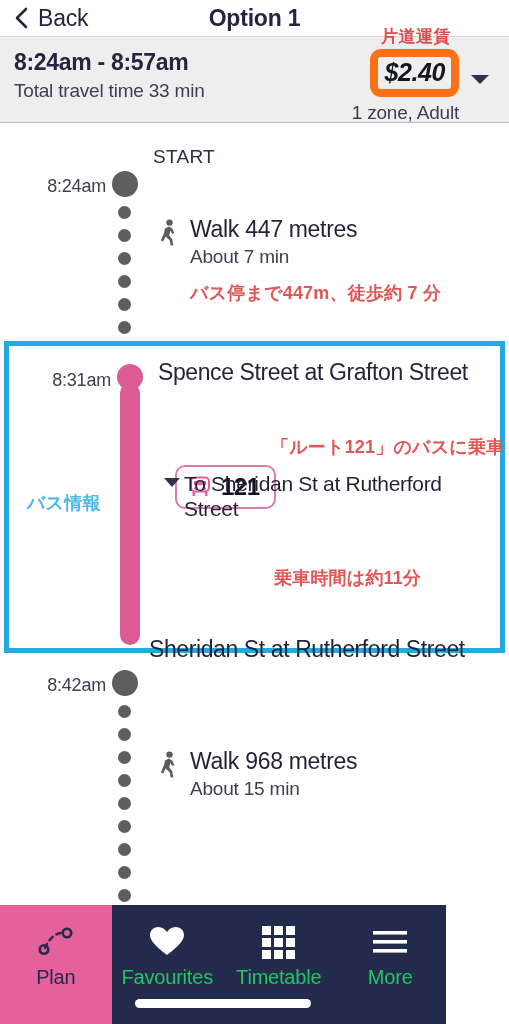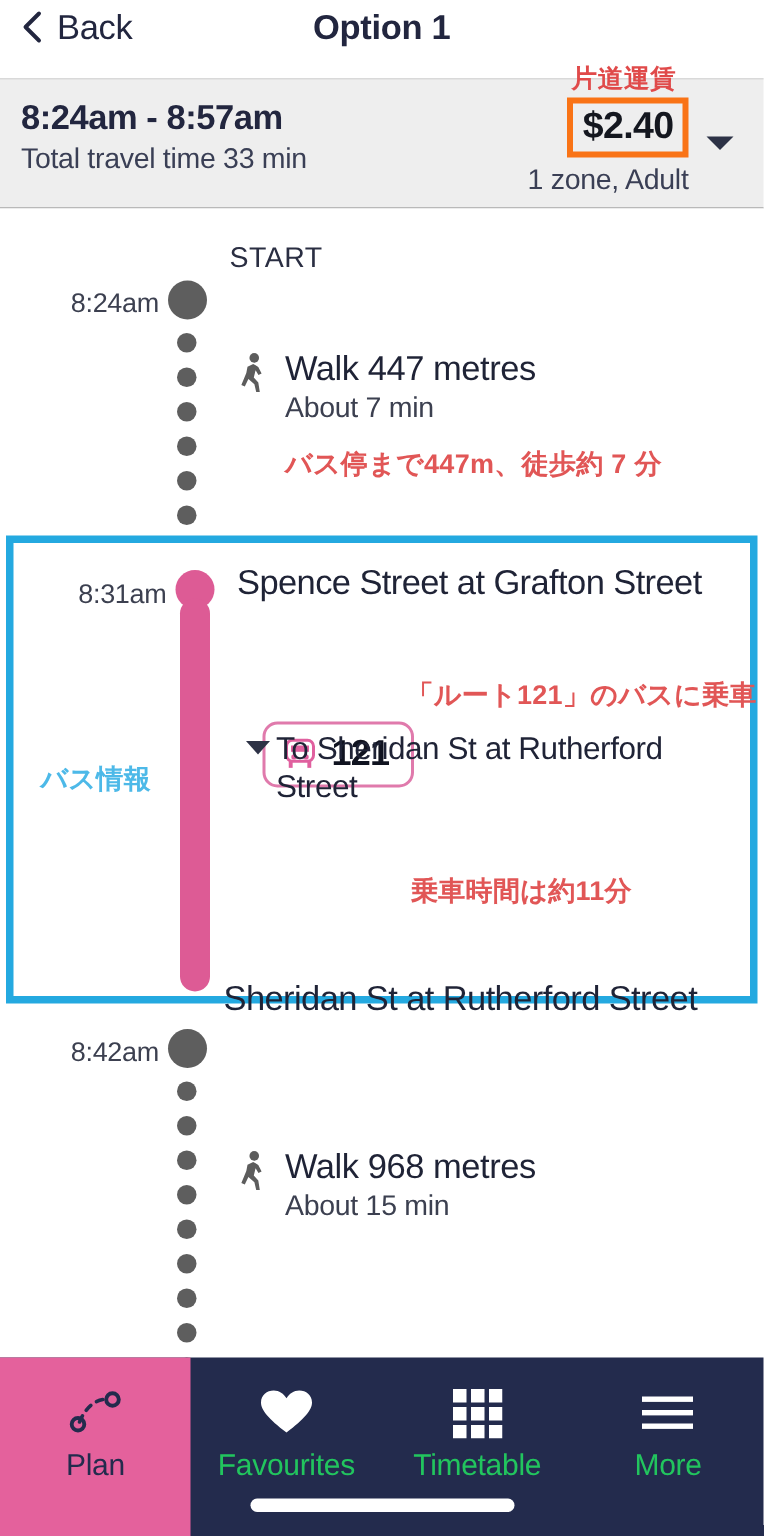--- a/index.html
+++ b/index.html
@@ -9,21 +9,21 @@
     background:#ffffff;
     color:#22263f;
     -webkit-font-smoothing:antialiased;
     position:relative;
     overflow:hidden;
   }
   .phone { width:509px; height:1024px; position:relative; background:#fff; }
 
   
   .header {
-    height:52px; position:relative; background:#fff;
+    height:36px; position:relative; background:#fff;
     display:flex; align-items:center;padding-left:18px;
   }
   .back-btn {
     position:absolute; left:14px; top:0; height:36px;
     display:flex; align-items:center; gap:9px;
     color:#22263f;
   }
   .chev-left { width:15px; height:22px; display:block; }
   .back-label { font-size:23px; letter-spacing:-0.2px; }
   .page-title {
@@ -38,21 +38,21 @@
     border-top:1px solid #d9d9d9; border-bottom:1px solid #b9b9b9;
     height:87px; padding:12px 14px 0 14px;
     display:flex; justify-content:space-between;
   }
   .sum-left .times { font-size:23px; font-weight:bold; color:#22263f; letter-spacing:-0.3px; }
   .sum-left .total { font-size:19px; color:#3a3f55; margin-top:4px; letter-spacing:-0.2px; }
   .sum-right { text-align:right; padding-right:36px; position:relative; }
   .fare { font-size:25px; font-weight:bold; color:#14171f; letter-spacing:-0.4px; }
   .fare-box {
     display:inline-block; padding:1px 6px 2px 6px;
-    border:4px solid #f97316; border-radius:0;
+    border:8px solid #f97316; border-radius:11px;font-style:italic;
   }
   .zone { font-size:19px; color:#3a3f55; margin-top:5px; letter-spacing:-0.2px; }
   .fare-caret {
     position:absolute; right:6px; top:26px;
     width:0; height:0; border-left:9px solid transparent;
     border-right:9px solid transparent; border-top:9px solid #2d3246;
   }
   .jp-fare-note {
     position:absolute; right:44px; top:-24px;
     color:#e04a4a; font-size:17px; font-weight:bold; white-space:nowrap;
@@ -127,21 +127,21 @@
     border:4px solid #e01b1b; border-radius:20px; padding:0px 7px 2px 7px;
     display:inline-block;
   }
   .jp-blue {
     position:absolute; color:#4db9e8; font-size:18px; font-weight:bold;
     letter-spacing:0.2px;
   }
 
   
   .navbar {
-    position:absolute; left:0; bottom:0; width:509px; height:119px;
+    position:absolute; left:0; bottom:0; width:446px; height:119px;
     background:#232b4d; display:flex;
   }
   .nav-item {
     flex:1; display:flex; flex-direction:column; align-items:center;
     justify-content:flex-start; padding-top:17px; color:#22c55e;
   }
   .nav-item.active { background:#e4619c; color:#232b4d; }
   .nav-icon { height:40px; display:flex; align-items:center; justify-content:center; }
   .nav-label { font-size:20px; letter-spacing:-0.2px; margin-top:4px; }
   .home-indicator {

